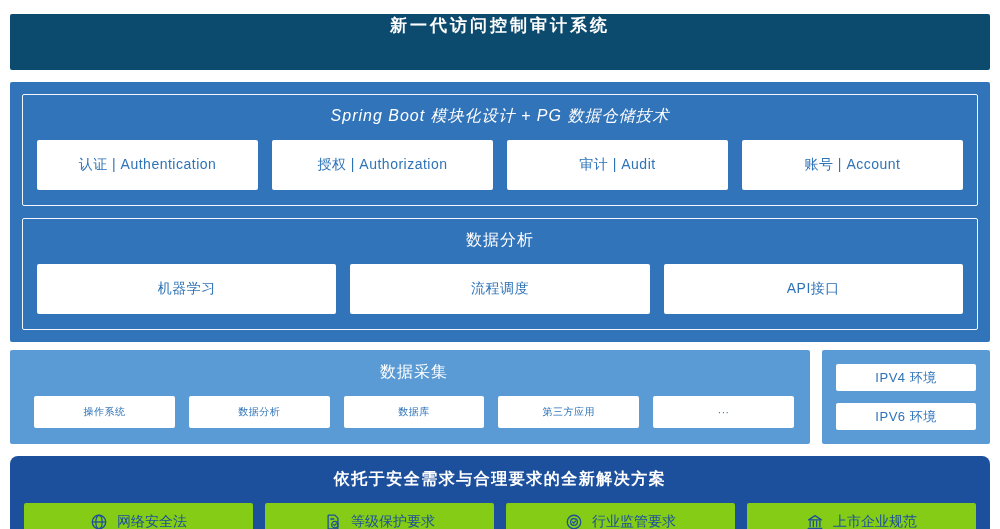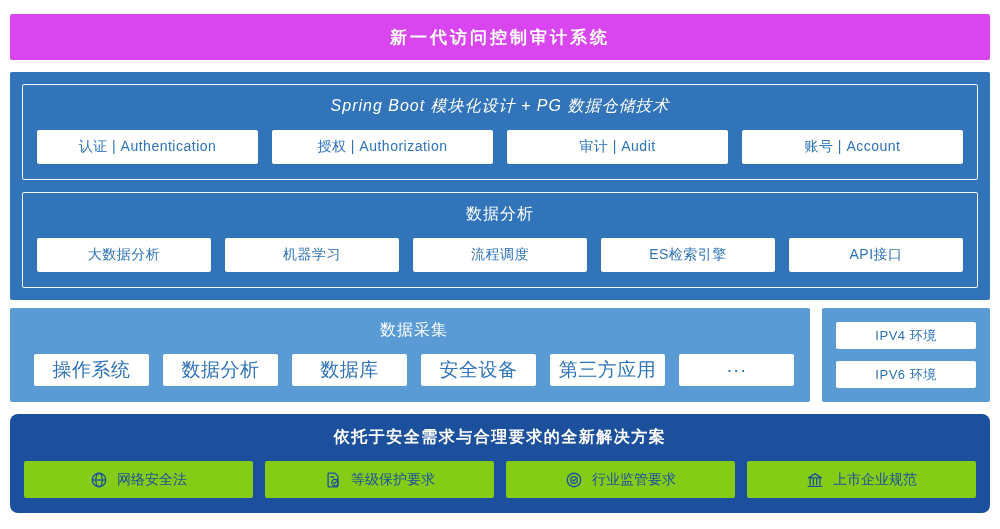--- a/index.html
+++ b/index.html
@@ -10,25 +10,24 @@
     font-family: "Liberation Sans", "DejaVu Sans", sans-serif;
     overflow: hidden;
   }
   .page {
     width: 980px;
     margin: 0 auto;
     padding-top: 14px;
     box-sizing: border-box;
   }
   .banner {
-    background: #d946ef;
-    height: 46px;
-    border-radius: 2px;
-    display: flex;
-    align-items: center;
+    background: #0c4a6e;
+    height: 56px;
+    border-radius: 2px;
+    display: flex;
     justify-content: center;
   }
   .banner-title {
     color: #ffffff;
     font-size: 17px;
     font-weight: bold;
     letter-spacing: 3px;
   }
   .section2 {
     margin-top: 12px;
@@ -52,41 +51,41 @@
     font-size: 16px;
     letter-spacing: 1px;
     margin-bottom: 13px;
   }
   .italic { font-style: italic; }
   .box-row { display: flex; gap: 14px; }
   .white-box {
     flex: 1;
     background: #ffffff;
     border-radius: 2px;
-    height: 34px;
+    height: 50px;
     display: flex;
     align-items: center;
     justify-content: center;
     font-size: 14px;
     color: #2e73b8;
     letter-spacing: 0.5px;
   }
   .row3 {
     margin-top: 8px;
     display: flex;
     gap: 12px;
   }
   .collect {
     flex: 1;
     background: #5b9bd5;
     border-radius: 2px;
     padding: 12px 16px 16px 24px;
     box-sizing: border-box;
   }
-  .collect .white-box { height: 32px; font-size: 19px; }
+  .collect .white-box { height: 32px; font-size: 10px; }
   .env {
     width: 168px;
     background: #5b9bd5;
     border-radius: 2px;
     display: flex;
     flex-direction: column;
     justify-content: center;
     gap: 12px;
     padding: 0 14px;
     box-sizing: border-box;
@@ -141,39 +140,36 @@
         <div class="white-box">认证 | Authentication</div>
         <div class="white-box">授权 | Authorization</div>
         <div class="white-box">审计 | Audit</div>
         <div class="white-box">账号 | Account</div>
       </div>
     </div>
 
     <div class="panel">
       <div class="panel-title">数据分析</div>
       <div class="box-row">
-        <div class="white-box">大数据分析</div>
         <div class="white-box">机器学习</div>
         <div class="white-box">流程调度</div>
-        <div class="white-box">ES检索引擎</div>
         <div class="white-box">API接口</div>
       </div>
     </div>
 
   </div>
 
   <div class="row3">
 
     <div class="collect">
       <div class="panel-title">数据采集</div>
       <div class="box-row">
         <div class="white-box">操作系统</div>
         <div class="white-box">数据分析</div>
         <div class="white-box">数据库</div>
-        <div class="white-box">安全设备</div>
         <div class="white-box">第三方应用</div>
         <div class="white-box">···</div>
       </div>
     </div>
 
     <div class="env">
       <div class="white-box">IPV4 环境</div>
       <div class="white-box">IPV6 环境</div>
     </div>
 

